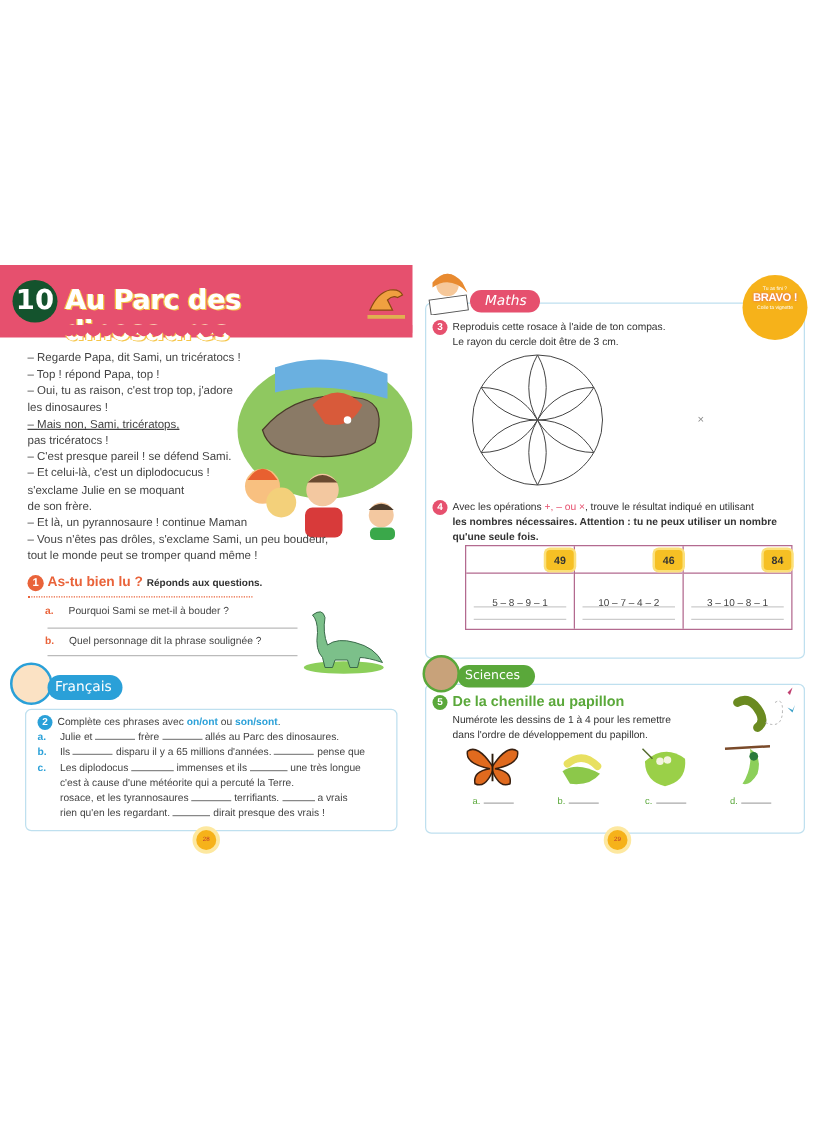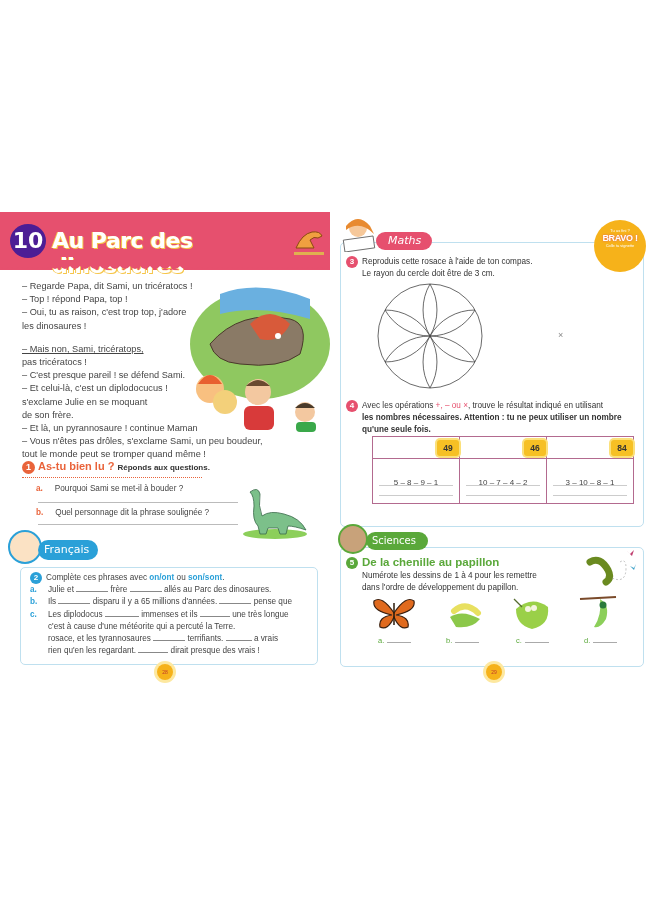--- a/index.html
+++ b/index.html
@@ -6,31 +6,31 @@
   body { width: 660px; height: 900px; background: #ffffff; position: relative; overflow: hidden;
          font-family: "Liberation Sans", sans-serif; color: #333; }
   .page { position: absolute; top: 212px; height: 470px; }
   .left { left: 0; width: 330px; }
   .right { left: 332px; width: 328px; }
 
   
   .banner { position: absolute; left: 0; top: 0; width: 330px; height: 58px; background: #e6506e; }
   .banner-wave { position: absolute; left: 0; top: 48px; width: 330px; height: 12px; }
   .chapter-num { position: absolute; left: 10px; top: 12px; width: 36px; height: 34px; border-radius: 50%;
-                 background: #4c1d95; color: #fff; font-weight: bold; font-size: 22px; text-align: center; line-height: 34px;
+                 background: #14532d; color: #fff; font-weight: bold; font-size: 22px; text-align: center; line-height: 34px;
                  font-family: "DejaVu Sans", sans-serif; }
   .chapter-title { position: absolute; left: 52px; top: 16px; font-size: 22px; font-weight: bold; color: #fff;
                    font-family: "DejaVu Sans", sans-serif; letter-spacing: -0.5px;
                    text-shadow: 1px 1px 0 #f6c64a, -1px 0 0 #f6c64a; }
   .banner-dino { position: absolute; left: 292px; top: 14px; width: 36px; height: 32px; }
 
   
   .story { position: absolute; left: 22px; top: 68px; width: 270px; font-size: 9.2px; line-height: 13.2px; color: #444; }
   .story p { white-space: nowrap; }
-  .story .u { text-decoration: underline; margin-top: 10px; }
+  .story .u { text-decoration: underline; }
   .illus { position: absolute; left: 180px; top: 62px; width: 150px; height: 160px; }
 
   .q1-title { position: absolute; left: 22px; top: 248px; font-size: 11px; color: #e9633a; font-weight: bold; }
   .q1-title .n { display: inline-block; width: 13px; height: 13px; border-radius: 50%; background: #e9633a; color: #fff;
                  font-size: 9px; text-align: center; line-height: 13px; margin-right: 3px; }
   .q1-title .sub { color: #333; font-size: 8px; font-weight: bold; }
   .q1-dots { position: absolute; left: 22px; top: 265px; width: 180px; border-top: 1px dotted #e9633a; }
   .qline { position: absolute; left: 22px; font-size: 8.2px; color: #444; padding-left: 14px; }
   .qline .l { color: #e9633a; font-weight: bold; margin-right: 12px; }
   .ansline { position: absolute; left: 38px; width: 200px; border-top: 1px solid #bbb; }

